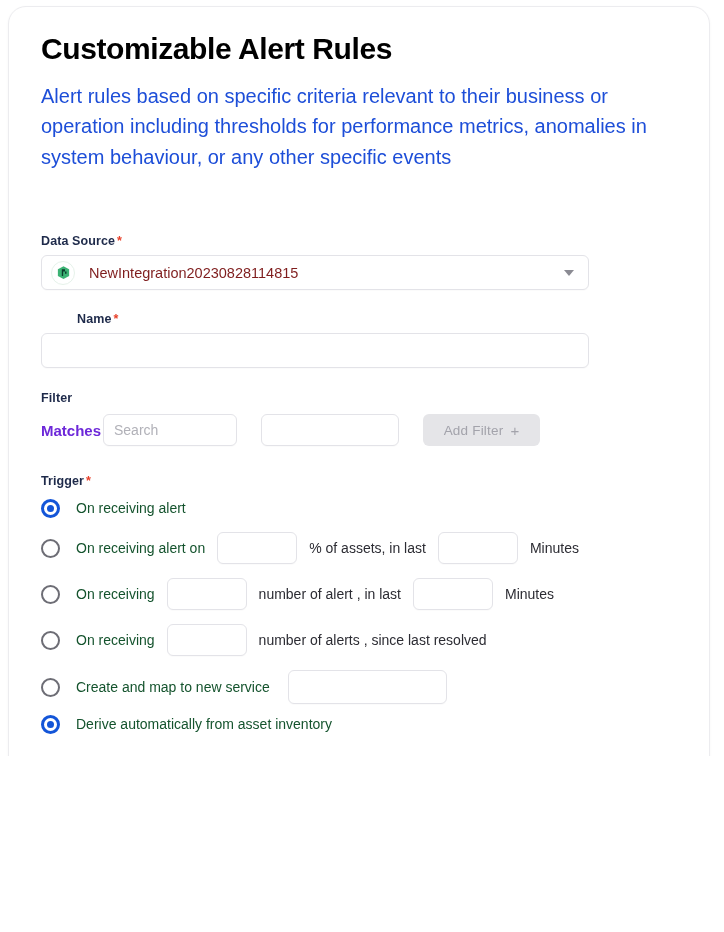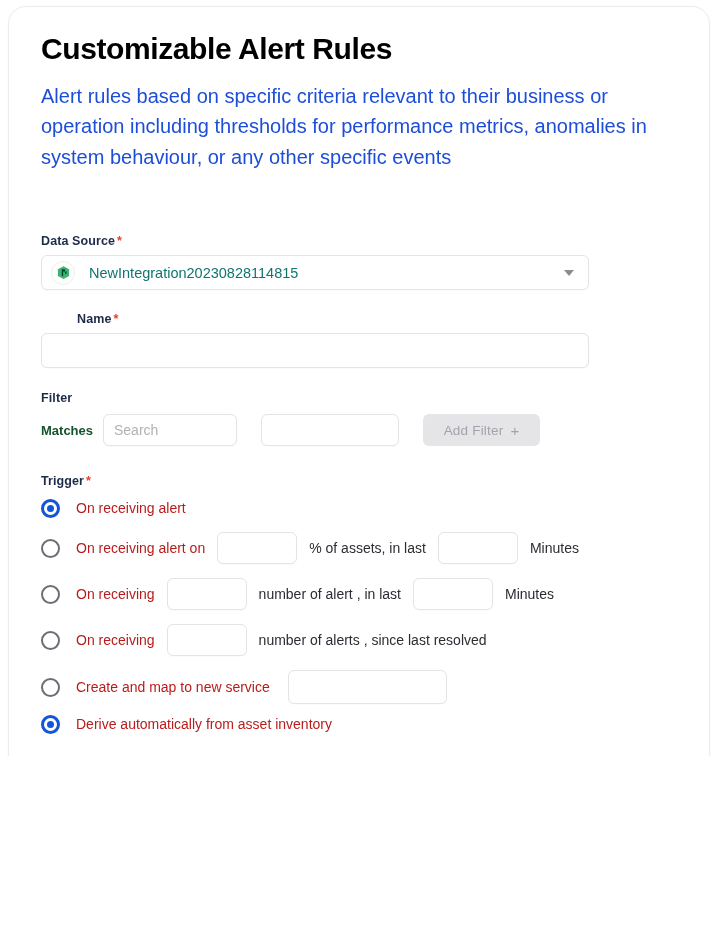--- a/index.html
+++ b/index.html
@@ -97,21 +97,21 @@
     border: 1px solid #e6f2ea;
     display: flex;
     align-items: center;
     justify-content: center;
     flex: 0 0 auto;
   }
   .ds-icon svg { display: block; }
   .select-value {
     margin-left: 14px;
     font-size: 14.5px;
-    color: #0f766e;
+    color: #7f1d1d;
     flex: 1 1 auto;
     overflow: hidden;
     white-space: nowrap;
   }
   .caret {
     margin-right: 14px;
     width: 0;
     height: 0;
     border-left: 5px solid transparent;
     border-right: 5px solid transparent;
@@ -138,23 +138,23 @@
   .gap-name { margin-top: 22px; padding-left: 36px; }
   .gap-filter { margin-top: 23px; }
 
   
   .filter-row {
     display: flex;
     align-items: center;
     margin-top: 9px;
   }
   .matches-label {
-    font-size: 13px;
+    font-size: 15px;
     font-weight: bold;
-    color: #14532d;
+    color: #6d28d9;
     width: 62px;
     flex: 0 0 auto;
   }
   .filter-search { width: 134px; height: 32px; }
   .filter-second { width: 138px; height: 32px; margin-left: 24px; }
   .add-filter-btn {
     margin-left: 24px;
     width: 117px;
     height: 32px;
     background: #e5e5e8;
@@ -202,21 +202,21 @@
     left: 3px;
     top: 3px;
     width: 7px;
     height: 7px;
     border-radius: 50%;
     background: #1355d8;
   }
   .radio-label {
     margin-left: 16px;
     font-size: 14px;
-    color: #b91c1c;
+    color: #14532d;
     white-space: nowrap;
   }
   .inline-txt {
     height: 32px;
     width: 80px;
     margin-left: 12px;
   }
   .inline-text {
     margin-left: 12px;
     font-size: 14px;

